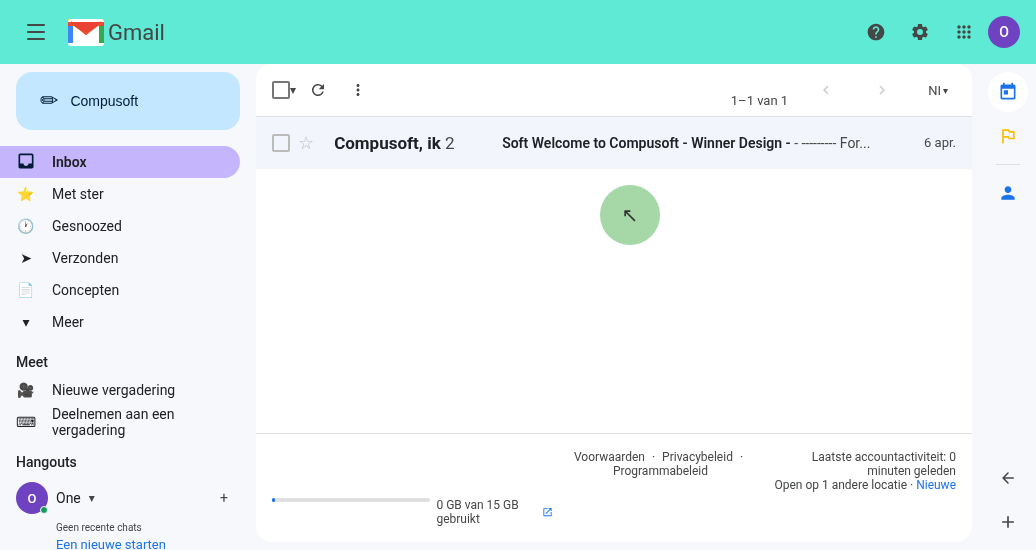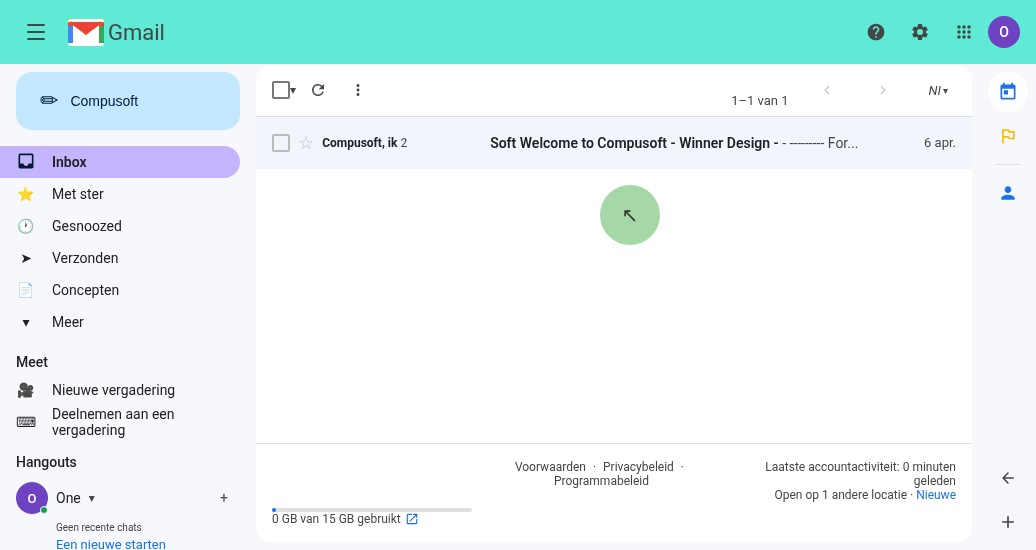--- a/index.html
+++ b/index.html
@@ -243,34 +243,34 @@
       align-items: center;
       padding: 0 16px;
       height: 52px;
       cursor: pointer;
       border-bottom: 1px solid #f1f3f4;
       background: #f2f6fc;
       gap: 8px;
     }
     .email-checkbox { width: 18px; height: 18px; border: 2px solid #bbb; border-radius: 2px; flex-shrink: 0; cursor: pointer; }
     .star-icon { color: #bdbdbd; cursor: pointer; font-size: 18px; flex-shrink: 0; }
-    .sender { font-weight: 700; width: 160px; flex-shrink: 0; overflow: hidden; text-overflow: ellipsis; white-space: nowrap; font-size: 12px; }
+    .sender { font-weight: 700; width: 160px; flex-shrink: 0; overflow: hidden; text-overflow: ellipsis; white-space: nowrap; font-size: 17px; margin-left: 12px; }
     .email-subject { flex: 1; overflow: hidden; text-overflow: ellipsis; white-space: nowrap; font-size: 14px; color: #444746; }
     .email-subject strong { color: #202124; font-weight: 600; }
     .email-date { font-size: 13px; color: #444746; flex-shrink: 0; }
 
     
     .email-footer {
       padding: 16px;
       display: flex;
       justify-content: space-between;
       align-items: flex-start;
       border-top: 1px solid #e0e0e0;
     }
-    .storage-section { display: flex; flex-direction: column; gap: 0; margin-top: 48px; }
+    .storage-section { display: flex; gap: 6px; margin-top: 48px; }
     .storage-bar-bg {
       width: 200px;
       height: 4px;
       background: #e0e0e0;
       border-radius: 2px;
     }
     .storage-bar-fill {
       height: 4px;
       background: #1a73e8;
       border-radius: 2px;
@@ -470,21 +470,21 @@
           <svg width="18" height="18" viewBox="0 0 24 24">
               <path fill="#ccc" d="M15.41 7.41L14 6l-6 6 6 6 1.41-1.41L10.83 12z"></path>
             </svg>
         </div>
         <div class="toolbar-icon-btn">
           <svg width="18" height="18" viewBox="0 0 24 24">
               <path fill="#ccc" d="M10 6L8.59 7.41 13.17 12l-4.58 4.59L10 18l6-6z"></path>
             </svg>
         </div>
         <div class="toolbar-icon-btn" style="gap:2px; border-radius:20px; padding:0 8px; width:auto;">
-          <span style="font-size:13px; color:#444746;font-style:italic;">NI</span>
+          <span style="font-size:13px; color:#444746;">NI</span>
           <span style="font-size:10px; color:#444746;">▾</span>
         </div>
       </div>
     </div>
 
     <div class="email-list">
       <div class="email-row">
         <div class="email-checkbox"></div>
         <span class="star-icon">☆</span>
         <span class="sender">

